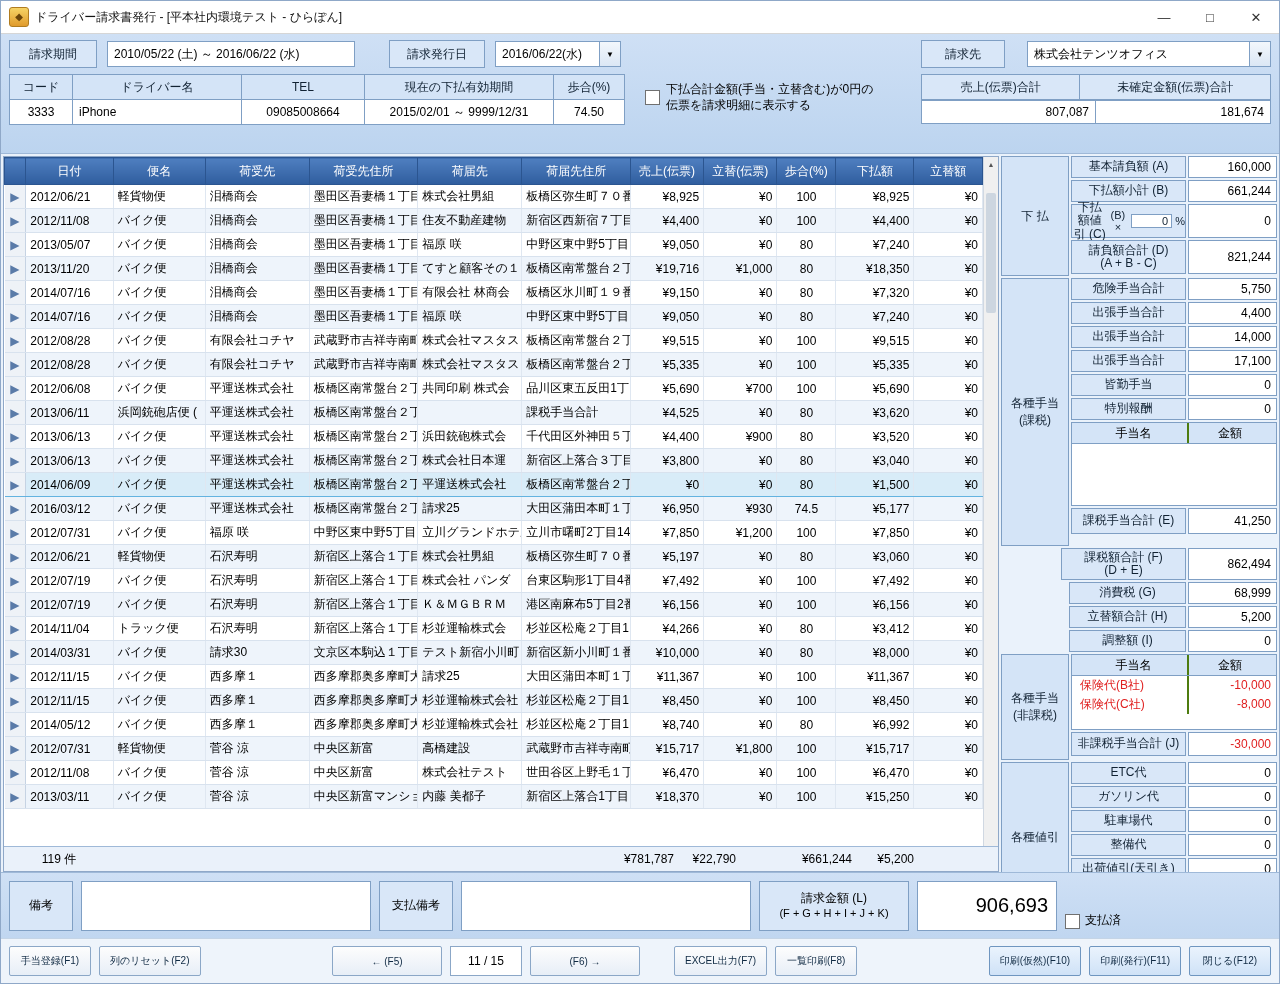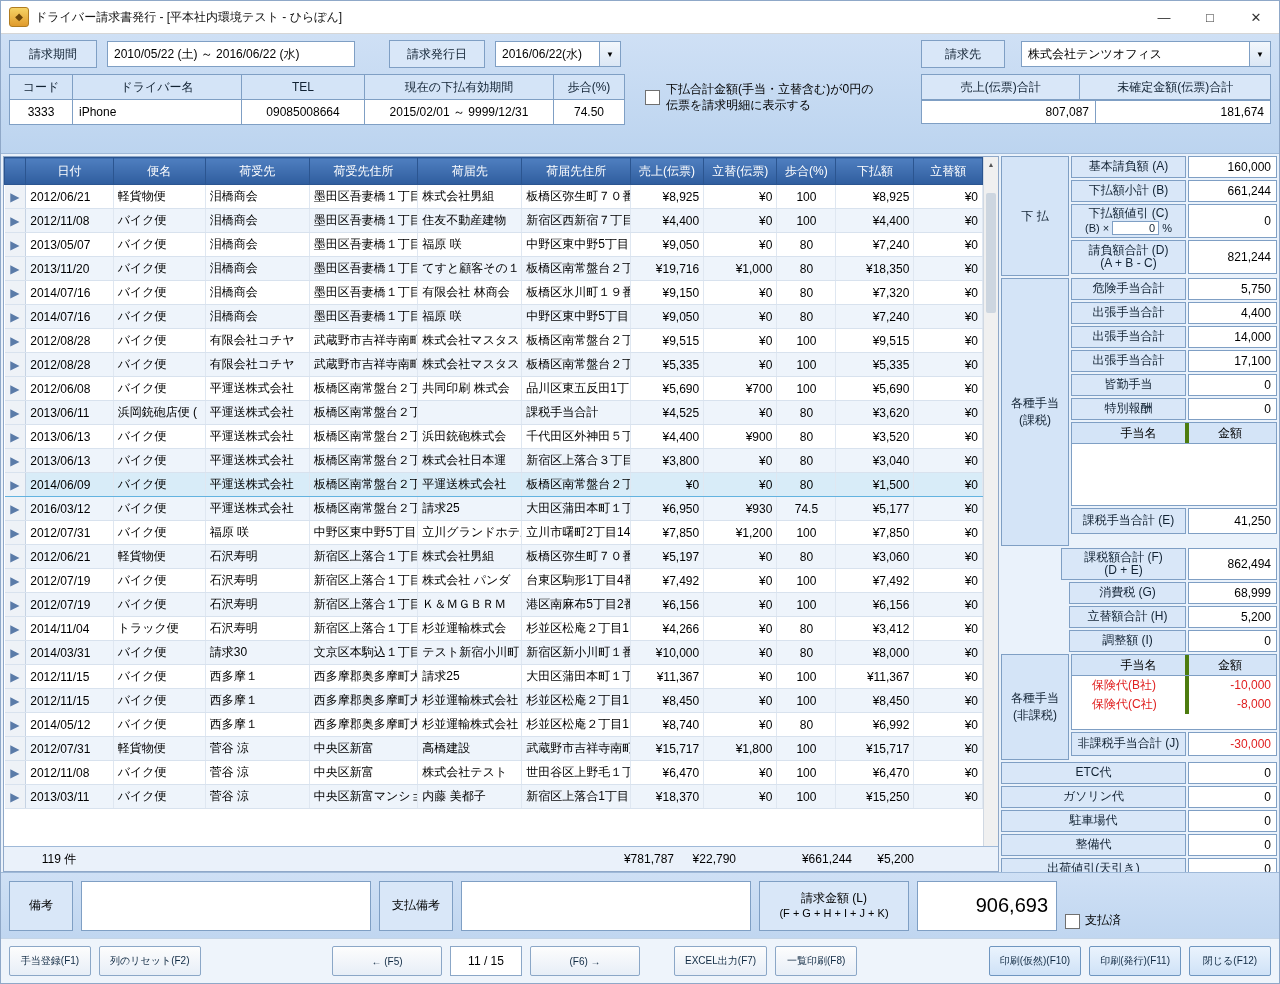--- a/index.html
+++ b/index.html
@@ -75,21 +75,21 @@
   .rname{flex:1;background:#d9e7f8;border:1px solid #7f9fc4;display:flex;align-items:center;
          justify-content:center;font-size:12px;color:#123;text-align:center;line-height:1.1;}
   .rval{width:82px;flex:none;background:#fff;border:1px solid #7f9fc4;display:flex;align-items:center;
         justify-content:flex-end;padding-right:5px;font-size:12px;}
   .rval.neg{color:#e02020;}
   .mini-tbl{border:1px solid #7f9fc4;background:#fff;display:flex;flex-direction:column;}
   .mini-tbl .mh{display:flex;background:#d4e4f7;border-bottom:1px solid #7f9fc4;}
   .mini-tbl .mh div{font-size:12px;text-align:center;height:20px;line-height:20px;}
   .mini-tbl .mr{display:flex;}
   .mini-tbl .mr div{font-size:12px;height:19px;line-height:19px;}
-  .mc1{flex:1;border-right:4px solid #4d7c0f;padding-left:20px;}
+  .mc1{flex:1;border-right:2px solid #4d7c0f;padding-left:8px;}
   .mc2{width:82px;text-align:right;padding-right:5px;}
   
   .bottom{flex:none;background:linear-gradient(#cfe0f5,#c0d6f0);border-top:1px solid #9fb9d8;
           padding:6px 8px;box-sizing:border-box;height:66px;display:flex;align-items:center;gap:8px;}
   .memo-lbl{width:62px;height:48px;background:#d9e7f8;border:1px solid #7f9fc4;
             display:flex;align-items:center;justify-content:center;font-size:12px;}
   .memo-fld{height:48px;background:#fff;border:1px solid #7f9fc4;}
   .bigamt{height:48px;background:#fff;border:1px solid #7f9fc4;width:130px;display:flex;
           align-items:center;justify-content:flex-end;padding-right:8px;font-size:20px;}
   .footer{flex:none;height:44px;display:flex;align-items:center;gap:8px;padding:0 8px;
@@ -154,21 +154,21 @@
       </tbody>
         </table>
 
       <div class="chk-wrap" style="width:240px;margin-top:14px;">
         <div class="chkbox"></div>
         <div>下払合計金額(手当・立替含む)が0円の伝票を請求明細に表示する</div>
       </div>
     </div>
 
     <div class="hdr-right">
-      <div style="display:flex;gap:16px;align-items:center;">
+      <div style="display:flex;gap:22px;align-items:center;">
         <div class="lbl" style="width:82px;height:26px;">請求先</div>
         <div class="combo" style="flex:1;height:26px;">
           <span>株式会社テンツオフィス</span>
           <span class="arrow">▼</span>
         </div>
       </div>
       <div style="display:flex;gap:0;margin-top:6px;">
         <div class="lbl" style="width:175px;height:24px;">売上(伝票)合計</div>
         <div class="lbl" style="width:211px;height:24px;border-left:none;text-align:center;">未確定金額(伝票)合計</div>
       </div>
@@ -607,21 +607,21 @@
         <div class="rgbody">
           <div class="rrow">
             <div class="rname">基本請負額 (A)</div>
             <div class="rval">160,000</div>
           </div>
           <div class="rrow">
             <div class="rname">下払額小計 (B)</div>
             <div class="rval">661,244</div>
           </div>
           <div class="rrow" style="height:34px;">
-            <div class="rname" style="flex-direction:column;justify-content:center;">
+            <div class="rname" style="justify-content:center;">
               <span>下払額値引 (C)</span>
               <span style="display:flex;align-items:center;gap:3px;font-size:11px;">
                 <span>(B) ×</span>
                 <span style="background:#fff;border:1px solid #7f9fc4;width:42px;text-align:right;padding-right:3px;">0</span>
                 <span>%</span>
               </span>
             </div>
             <div class="rval">0</div>
           </div>
           <div class="rrow" style="height:34px;">
@@ -712,20 +712,21 @@
             </div>
           </div>
           <div class="rrow" style="height:24px;">
             <div class="rname">非課税手当合計 (J)</div>
             <div class="rval neg">-30,000</div>
           </div>
         </div>
       </div>
 
       <div class="rgroup">
+        <div class="rgl" style="height:148px;">各種値引</div>
         <div class="rgbody">
           <div class="rrow">
             <div class="rname">ETC代</div>
             <div class="rval">0</div>
           </div>
           <div class="rrow">
             <div class="rname">ガソリン代</div>
             <div class="rval">0</div>
           </div>
           <div class="rrow">

